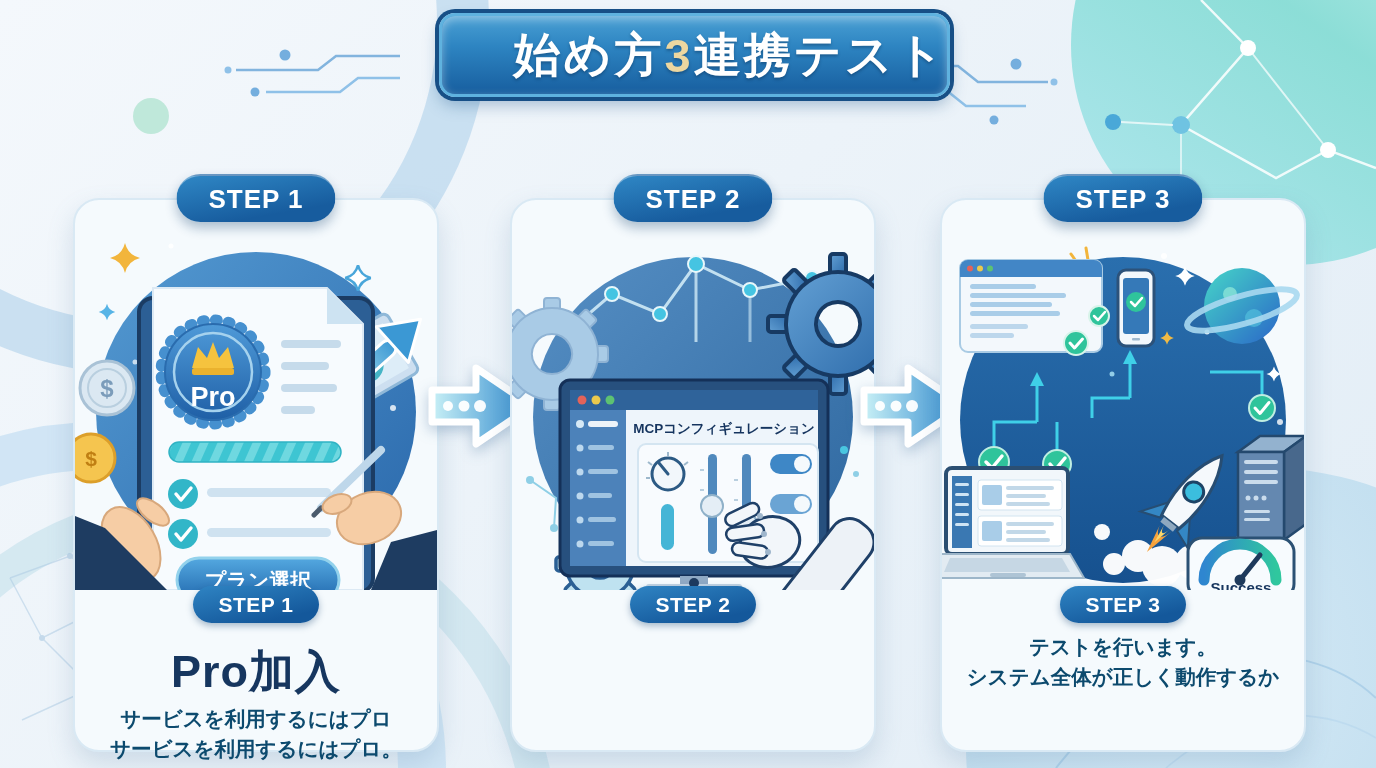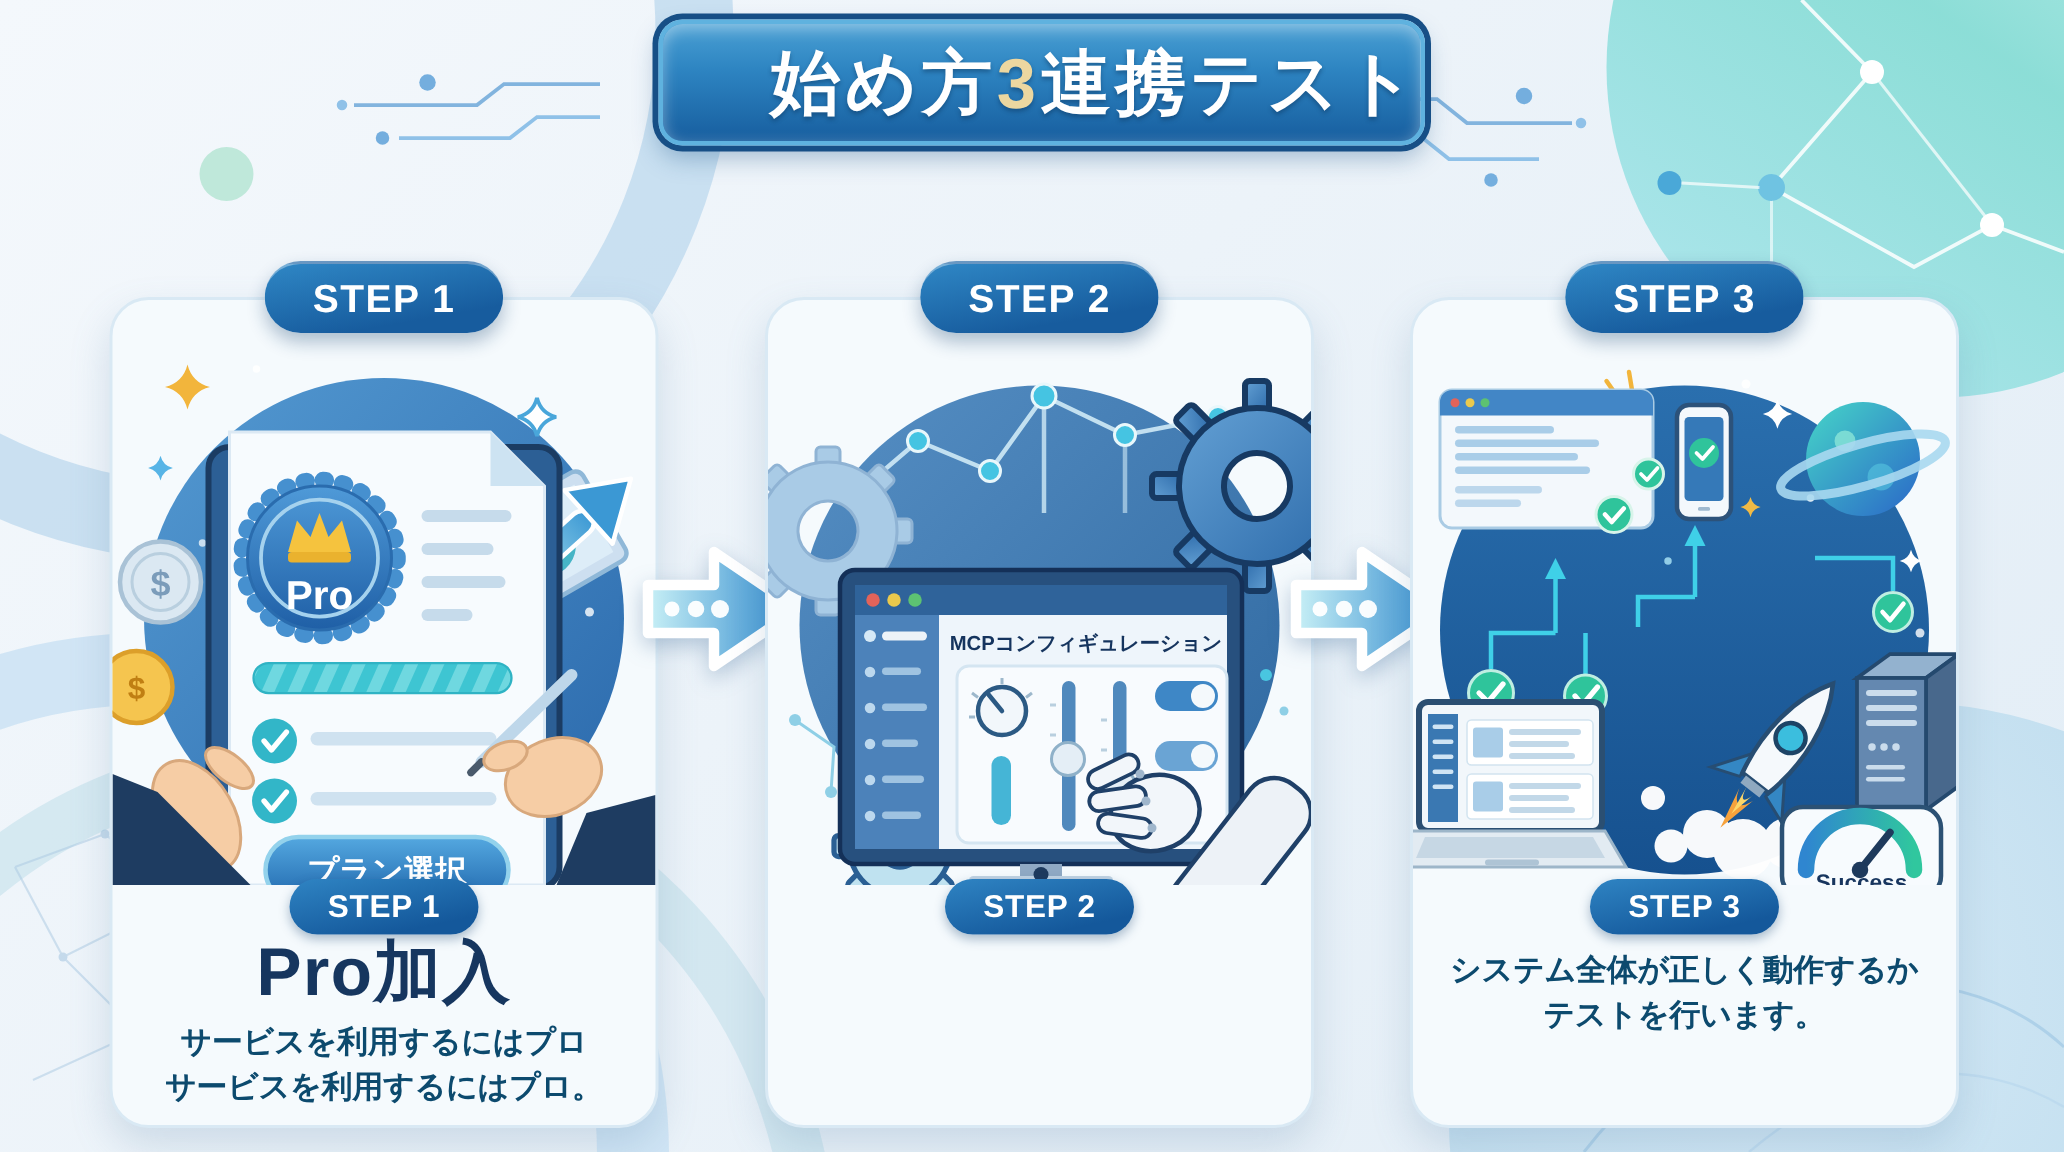--- a/index.html
+++ b/index.html
@@ -32,21 +32,21 @@
     border:2px solid #d9e9f4;border-radius:26px;box-shadow:0 12px 26px rgba(90,130,170,.22);}
   .card .illus{position:absolute;left:0;top:12px;width:362px;height:378px;}
   .top-pill{position:absolute;top:-26px;left:50%;transform:translateX(-50%);height:46px;padding:0 32px;
     border-radius:24px;display:flex;align-items:center;justify-content:center;font-size:26px;font-weight:bold;color:#fff;
     background:linear-gradient(170deg,#2f87c5 0%,#175c9e 75%);border-top:2px solid rgba(255,255,255,.35);
     box-shadow:0 6px 12px rgba(16,62,110,.32);letter-spacing:1px;white-space:nowrap;}
   .card-bottom{position:absolute;left:0;right:0;top:386px;text-align:center;}
   .mini-pill{display:inline-flex;height:37px;padding:0 26px;border-radius:19px;align-items:center;justify-content:center;
     font-size:21px;font-weight:bold;color:#fff;background:linear-gradient(168deg,#2f84c3 0%,#14589b 80%);
     box-shadow:0 3px 7px rgba(16,62,110,.35);letter-spacing:.5px;white-space:nowrap;}
-  .heading{margin-top:1px;font-size:45px;font-weight:bold;color:#16365f;letter-spacing:1px;line-height:1.05;}
+  .heading{margin-top:25px;font-size:45px;font-weight:bold;color:#16365f;letter-spacing:1px;line-height:1.05;}
   .desc{margin-top:9px;font-size:20.5px;font-weight:bold;color:#0c4a6e;line-height:1.45;}
   .desc span{display:block;}
 
   .flow-arrow{position:absolute;top:350px;width:112px;height:112px;filter:drop-shadow(0 5px 7px rgba(40,90,140,.3));}
   .fa1{left:426px;} .fa2{left:858px;}
 </style>
 </head>
 <body>
 
 <div id="stage">
@@ -596,19 +596,19 @@
         <path d="M262,368 A36,36 0 0 1 334,368" fill="none" stroke="url(#c3gauge)" stroke-width="11" stroke-linecap="round"></path>
         <line x1="298" y1="368" x2="318" y2="343" stroke="#1e3a5c" stroke-width="5" stroke-linecap="round"></line>
         <circle cx="298" cy="368" r="5.5" fill="#1e3a5c"></circle>
         <text x="299" y="381" text-anchor="middle" font-size="15" font-weight="bold" fill="#17355e">Success</text>
       </g>
     </svg>
 
     <div class="card-bottom">
       <div class="mini-pill">STEP 3</div>
       <div class="desc">
+        <span>テストを行います。</span>
         <span>システム全体が正しく動作するか</span>
-        <span>テストを行います。</span>
       </div>
     </div>
   </div>
 
 </div>
 
 </body></html>

